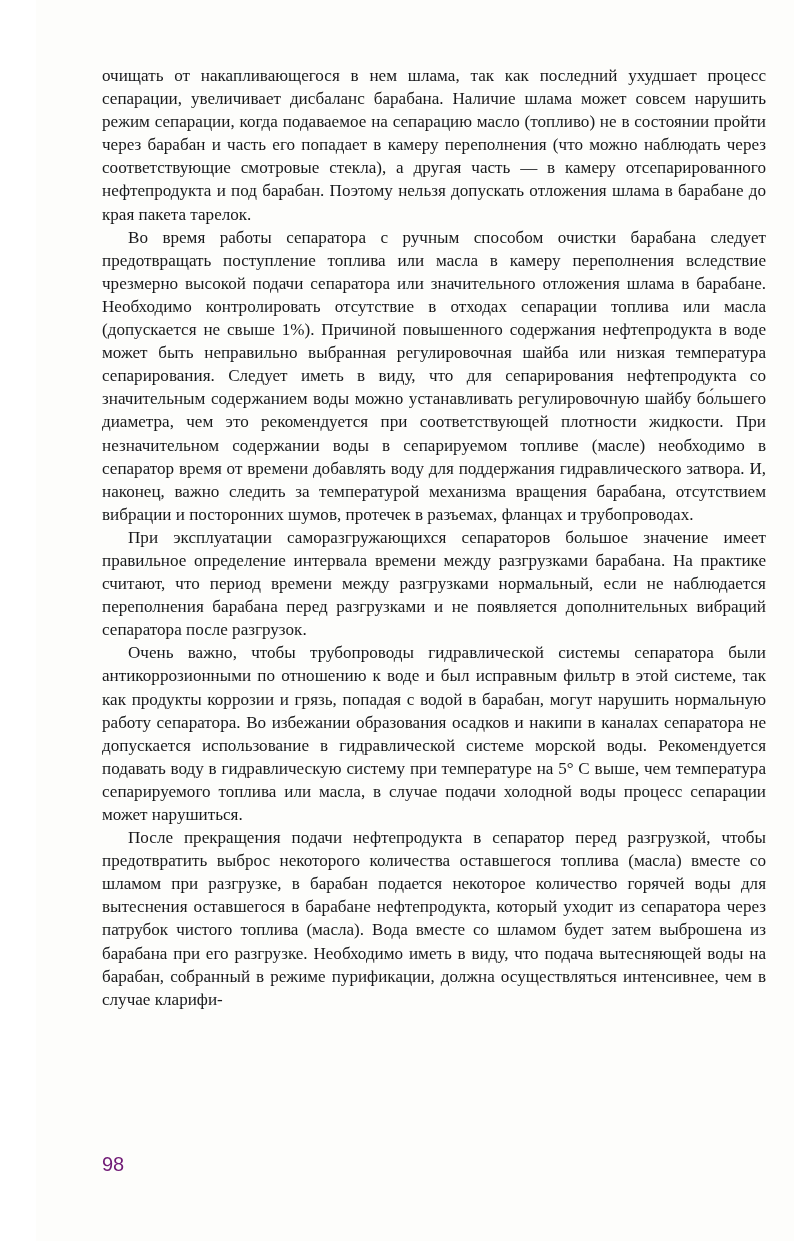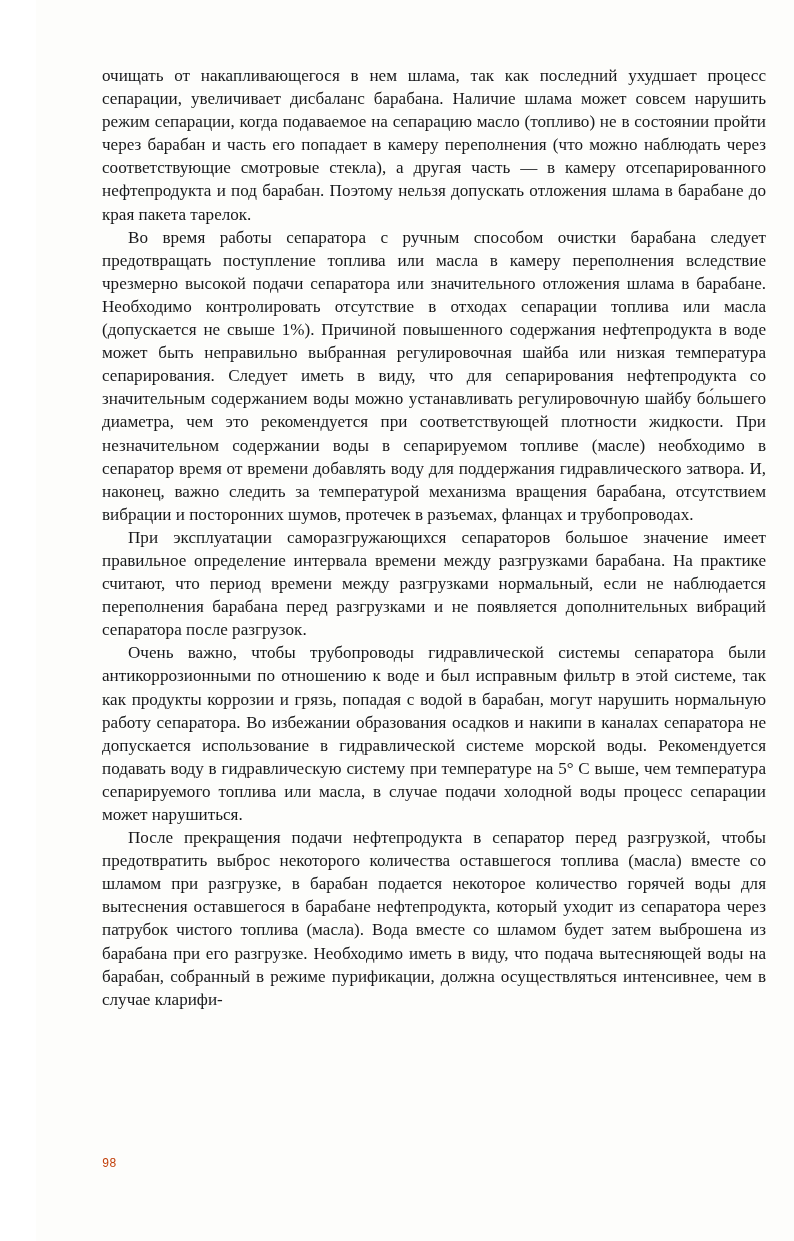--- a/index.html
+++ b/index.html
@@ -39,24 +39,24 @@
     hyphens: manual;
     color: #17181a;
   }
   p.para.first {
     text-indent: 0;
   }
   .page-number {
     position: absolute;
     left: 66px;
     top: 1155px;
-    font-size: 12px;
+    font-size: 20px;
     line-height: 18px;
-    color: #c2410c;
-    font-family: Liberation Mono, monospace;
+    color: #701a75;
+    font-family: Liberation Sans, sans-serif;
   }
 </style>
 </head>
 <body>
 
 <div class="page">
   <div class="text-column">
     <p class="para first">очищать от накапливающегося в нем шлама, так как последний ухудшает процесс сепарации, увеличивает дисбаланс барабана. Наличие шлама может совсем нарушить режим сепарации, когда подаваемое на сепарацию масло (топливо) не в состоянии пройти через барабан и часть его попадает в камеру переполнения (что можно наблюдать через соответствующие смотровые стекла), а другая часть — в камеру отсепарированного нефтепродукта и под барабан. Поэтому нельзя допускать отложения шлама в барабане до края пакета тарелок.</p>
     <p class="para">Во время работы сепаратора с ручным способом очистки барабана следует предотвращать поступление топлива или масла в камеру переполнения вследствие чрезмерно высокой подачи сепаратора или значительного отложения шлама в барабане. Необходимо контролировать отсутствие в отходах сепарации топлива или масла (допускается не свыше 1%). Причиной повышенного содержания нефтепродукта в воде может быть неправильно выбранная регулировочная шайба или низкая температура сепарирования. Следует иметь в виду, что для сепарирования нефтепродукта со значительным содержанием воды можно устанавливать регулировочную шайбу бо́льшего диаметра, чем это рекомендуется при соответствующей плотности жидкости. При незначительном содержании воды в сепарируемом топливе (масле) необходимо в сепаратор время от времени добавлять воду для поддержания гидравлического затвора. И, наконец, важно следить за температурой механизма вращения барабана, отсутствием вибрации и посторонних шумов, протечек в разъемах, фланцах и трубопроводах.</p>
     <p class="para">При эксплуатации саморазгружающихся сепараторов большое значение имеет правильное определение интервала времени между разгрузками барабана. На практике считают, что период времени между разгрузками нормальный, если не наблюдается переполнения барабана перед разгрузками и не появляется дополнительных вибраций сепаратора после разгрузок.</p>

